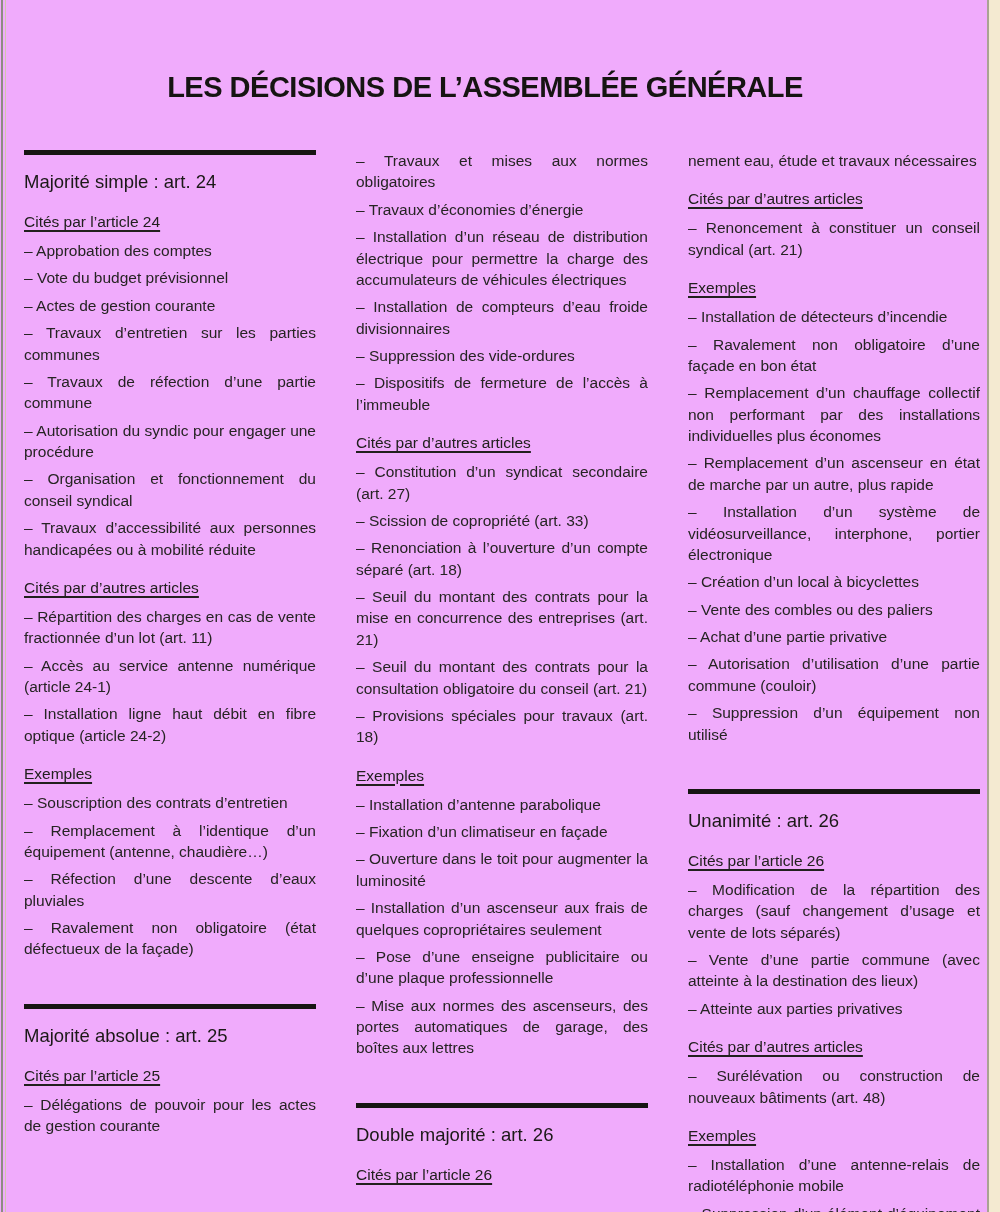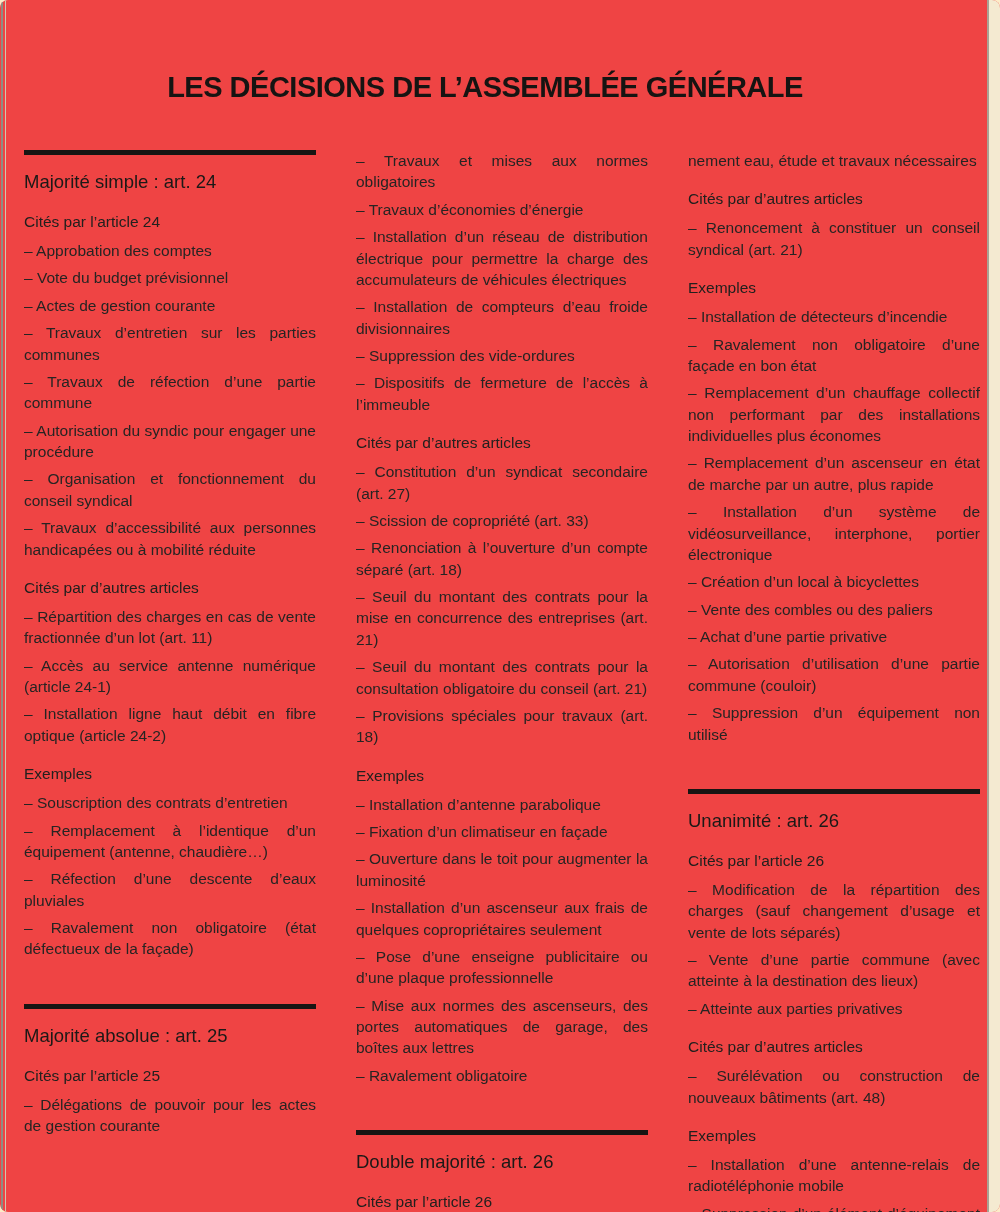--- a/index.html
+++ b/index.html
@@ -5,23 +5,22 @@
   html, body { margin: 0; padding: 0; }
   body {
     width: 1000px; height: 1212px;
     font-family: "Liberation Sans", sans-serif;
     background: #fdecc9;
   }
   .page {
     position: relative;
     width: 1000px; height: 1212px;
     overflow: hidden;
-    background: #ef4444;
+    background: #f0abfc;
     color: #262423;
-    border-radius: 8px;
   }
   
   .edge-left-1 { position: absolute; left: 1px; top: 0; width: 2px; height: 100%; background: #8e8c82; }
   .edge-left-2 { position: absolute; left: 5px; top: 0; width: 1px; height: 100%; background: #cfc6ad; }
   .edge-right-line { position: absolute; left: 987px; top: 0; width: 2px; height: 100%; background: #a9a294; }
   .edge-right-strip { position: absolute; left: 989px; top: 0; width: 11px; height: 100%; background: #f4ead1; }
 
   .doc-title {
     position: absolute;
     top: 52px; left: 0; width: 970px;
@@ -56,20 +55,21 @@
     font-size: 18.5px;
     font-weight: 400;
     margin: 0 0 20px 0;
     color: #1b1917;
   }
 
   .subhead {
     font-size: 15.5px;
     font-weight: 400;
     margin: 19px 0 9px 0;
+    text-decoration: underline;
     text-decoration-thickness: 1.5px;
     text-underline-offset: 3px;
     color: #22201e;
   }
 
   .item, .cont {
     font-size: 15.5px;
     line-height: 1.38;
     margin: 0 0 6px 0;
     text-align: justify;
@@ -127,21 +127,20 @@
         <p class="item">– Seuil du montant des contrats pour la mise en concurrence des entreprises (art. 21)</p>
         <p class="item">– Seuil du montant des contrats pour la consultation obligatoire du conseil (art. 21)</p>
         <p class="item">– Provisions spéciales pour travaux (art. 18)</p>
         <h3 class="subhead">Exemples</h3>
         <p class="item">– Installation d’antenne parabolique</p>
         <p class="item">– Fixation d’un climatiseur en façade</p>
         <p class="item">– Ouverture dans le toit pour augmenter la luminosité</p>
         <p class="item">– Installation d’un ascenseur aux frais de quelques copropriétaires seulement</p>
         <p class="item">– Pose d’une enseigne publicitaire ou d’une plaque professionnelle</p>
         <p class="item">– Mise aux normes des ascenseurs, des portes automatiques de garage, des boîtes aux lettres</p>
-        <p class="item">– Ravalement obligatoire</p>
         <div class="rule"></div>
         <h2 class="section-title">Double majorité : art. 26</h2>
         <h3 class="subhead">Cités par l’article 26</h3>
       </div>
       <div class="column">
         <p class="cont">nement eau, étude et travaux nécessaires</p>
         <h3 class="subhead">Cités par d’autres articles</h3>
         <p class="item">– Renoncement à constituer un conseil syndical (art. 21)</p>
         <h3 class="subhead">Exemples</h3>
         <p class="item">– Installation de détecteurs d’incendie</p>

